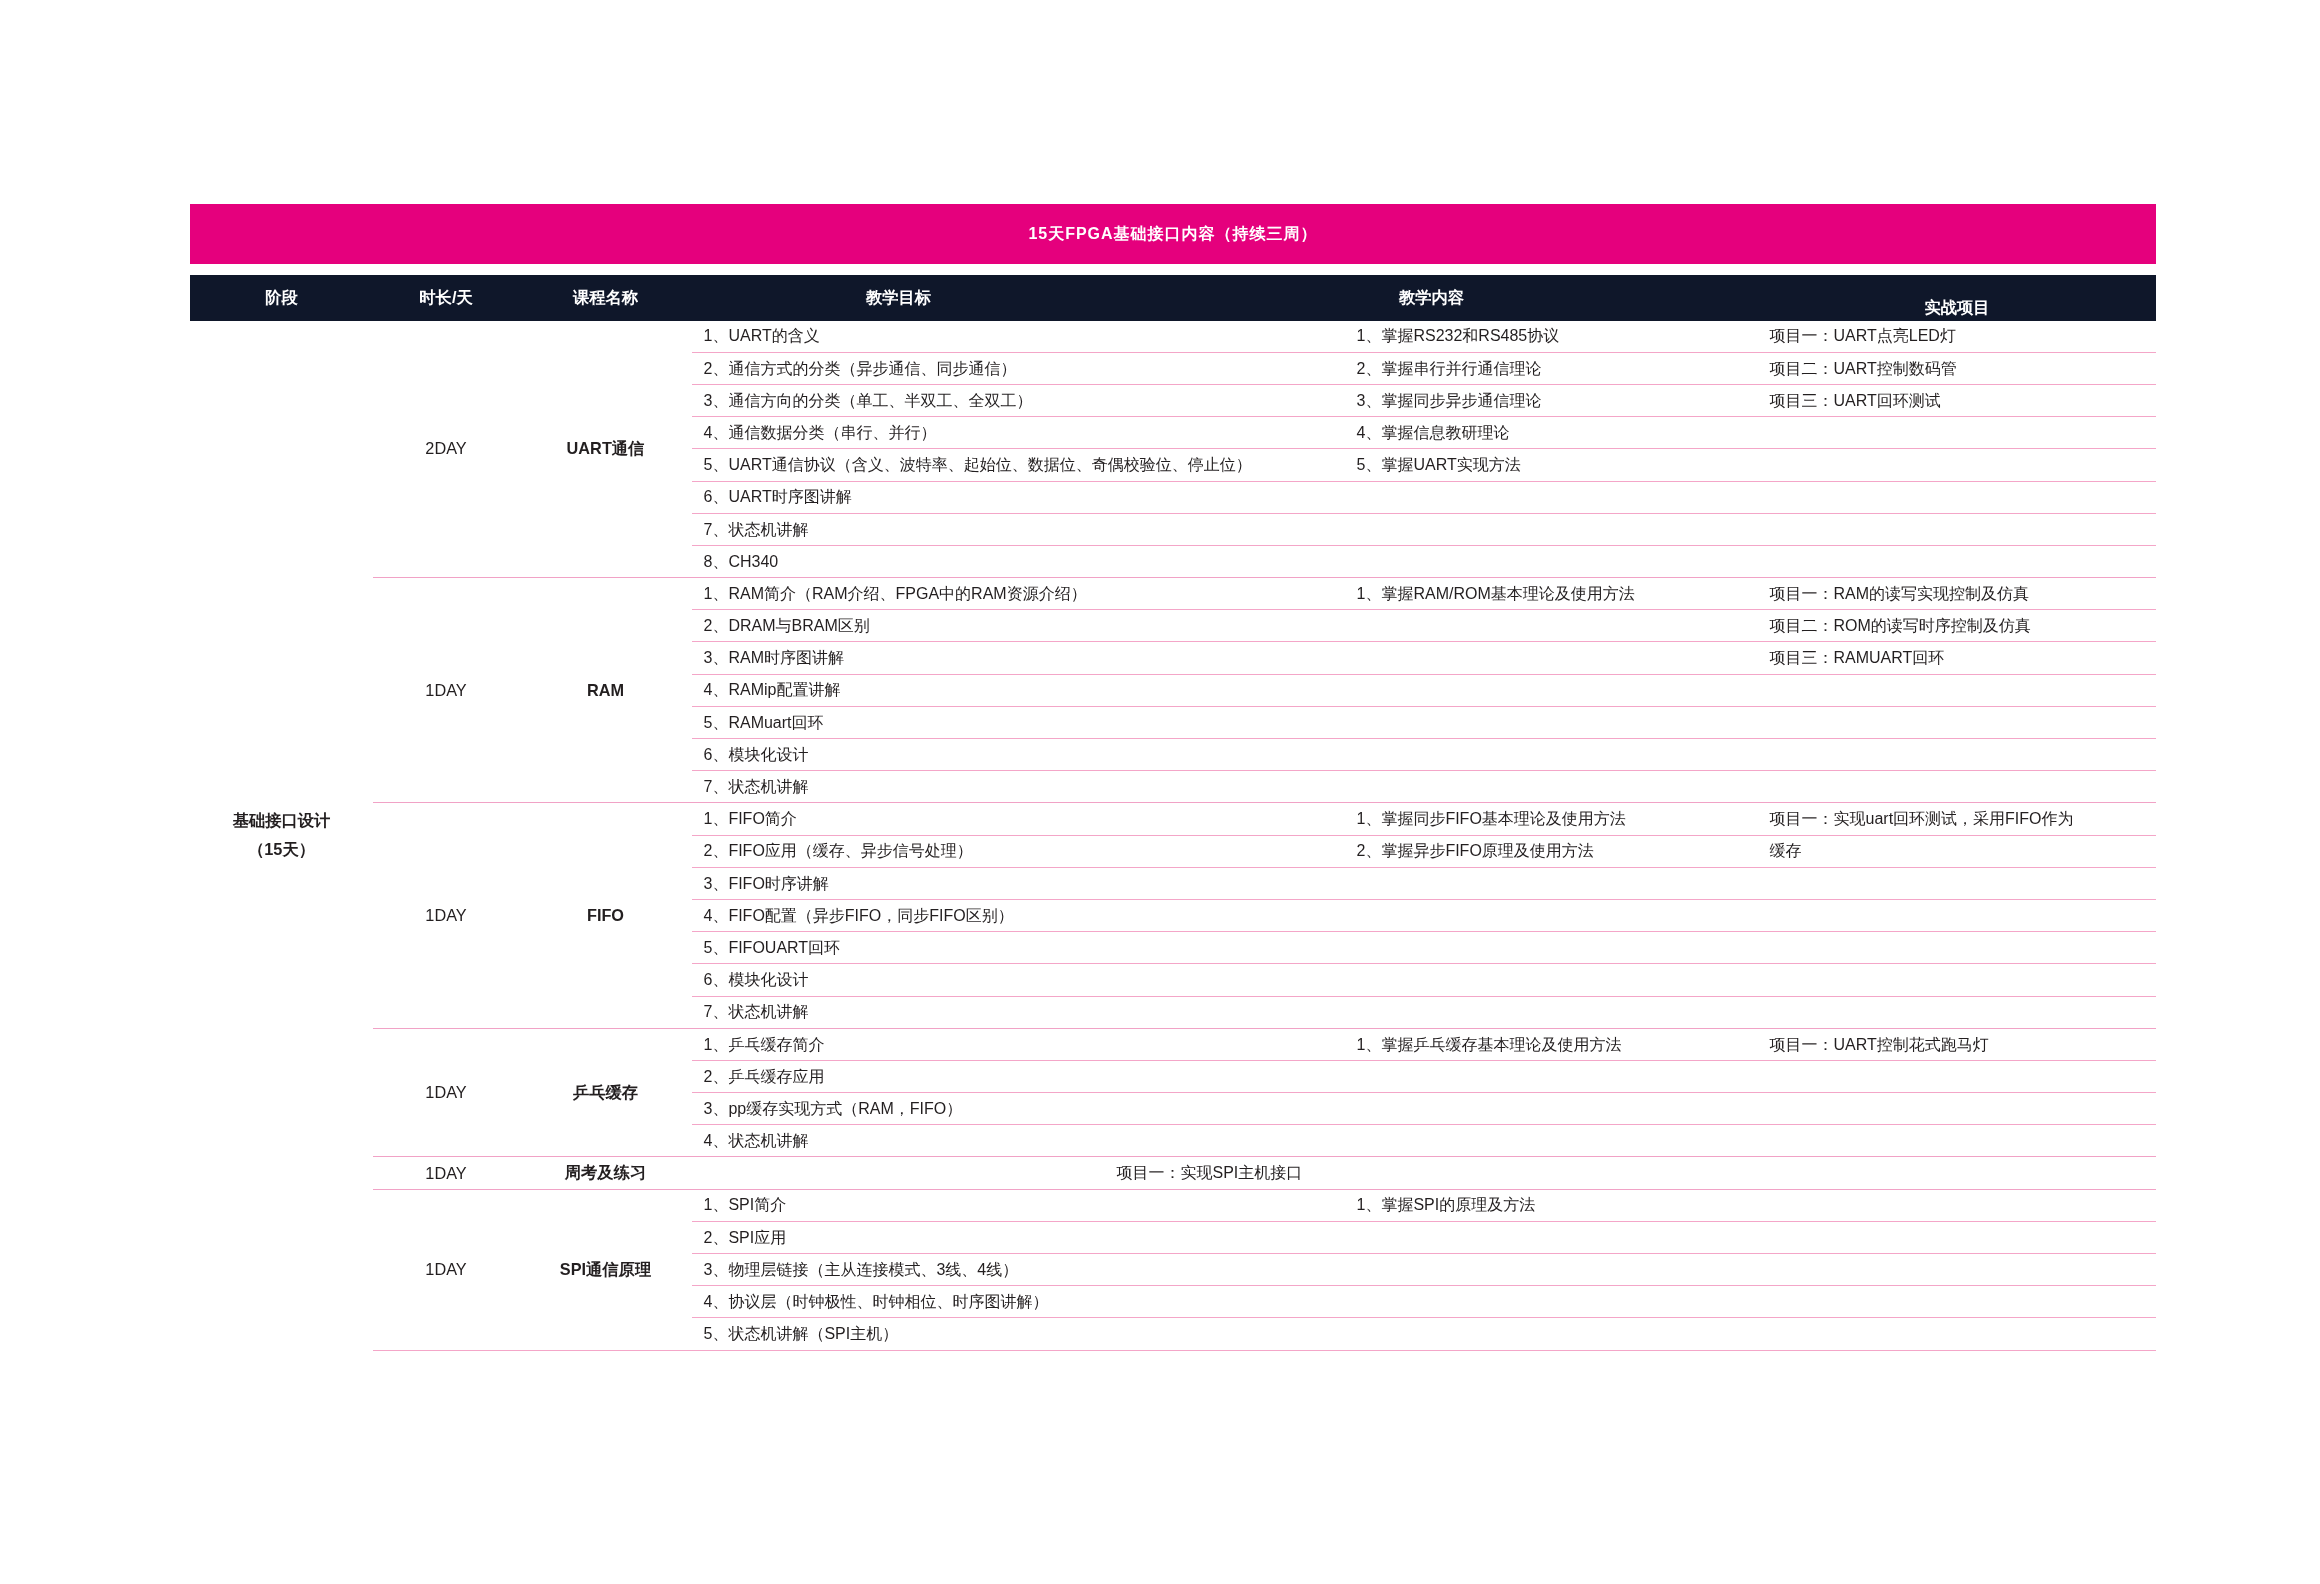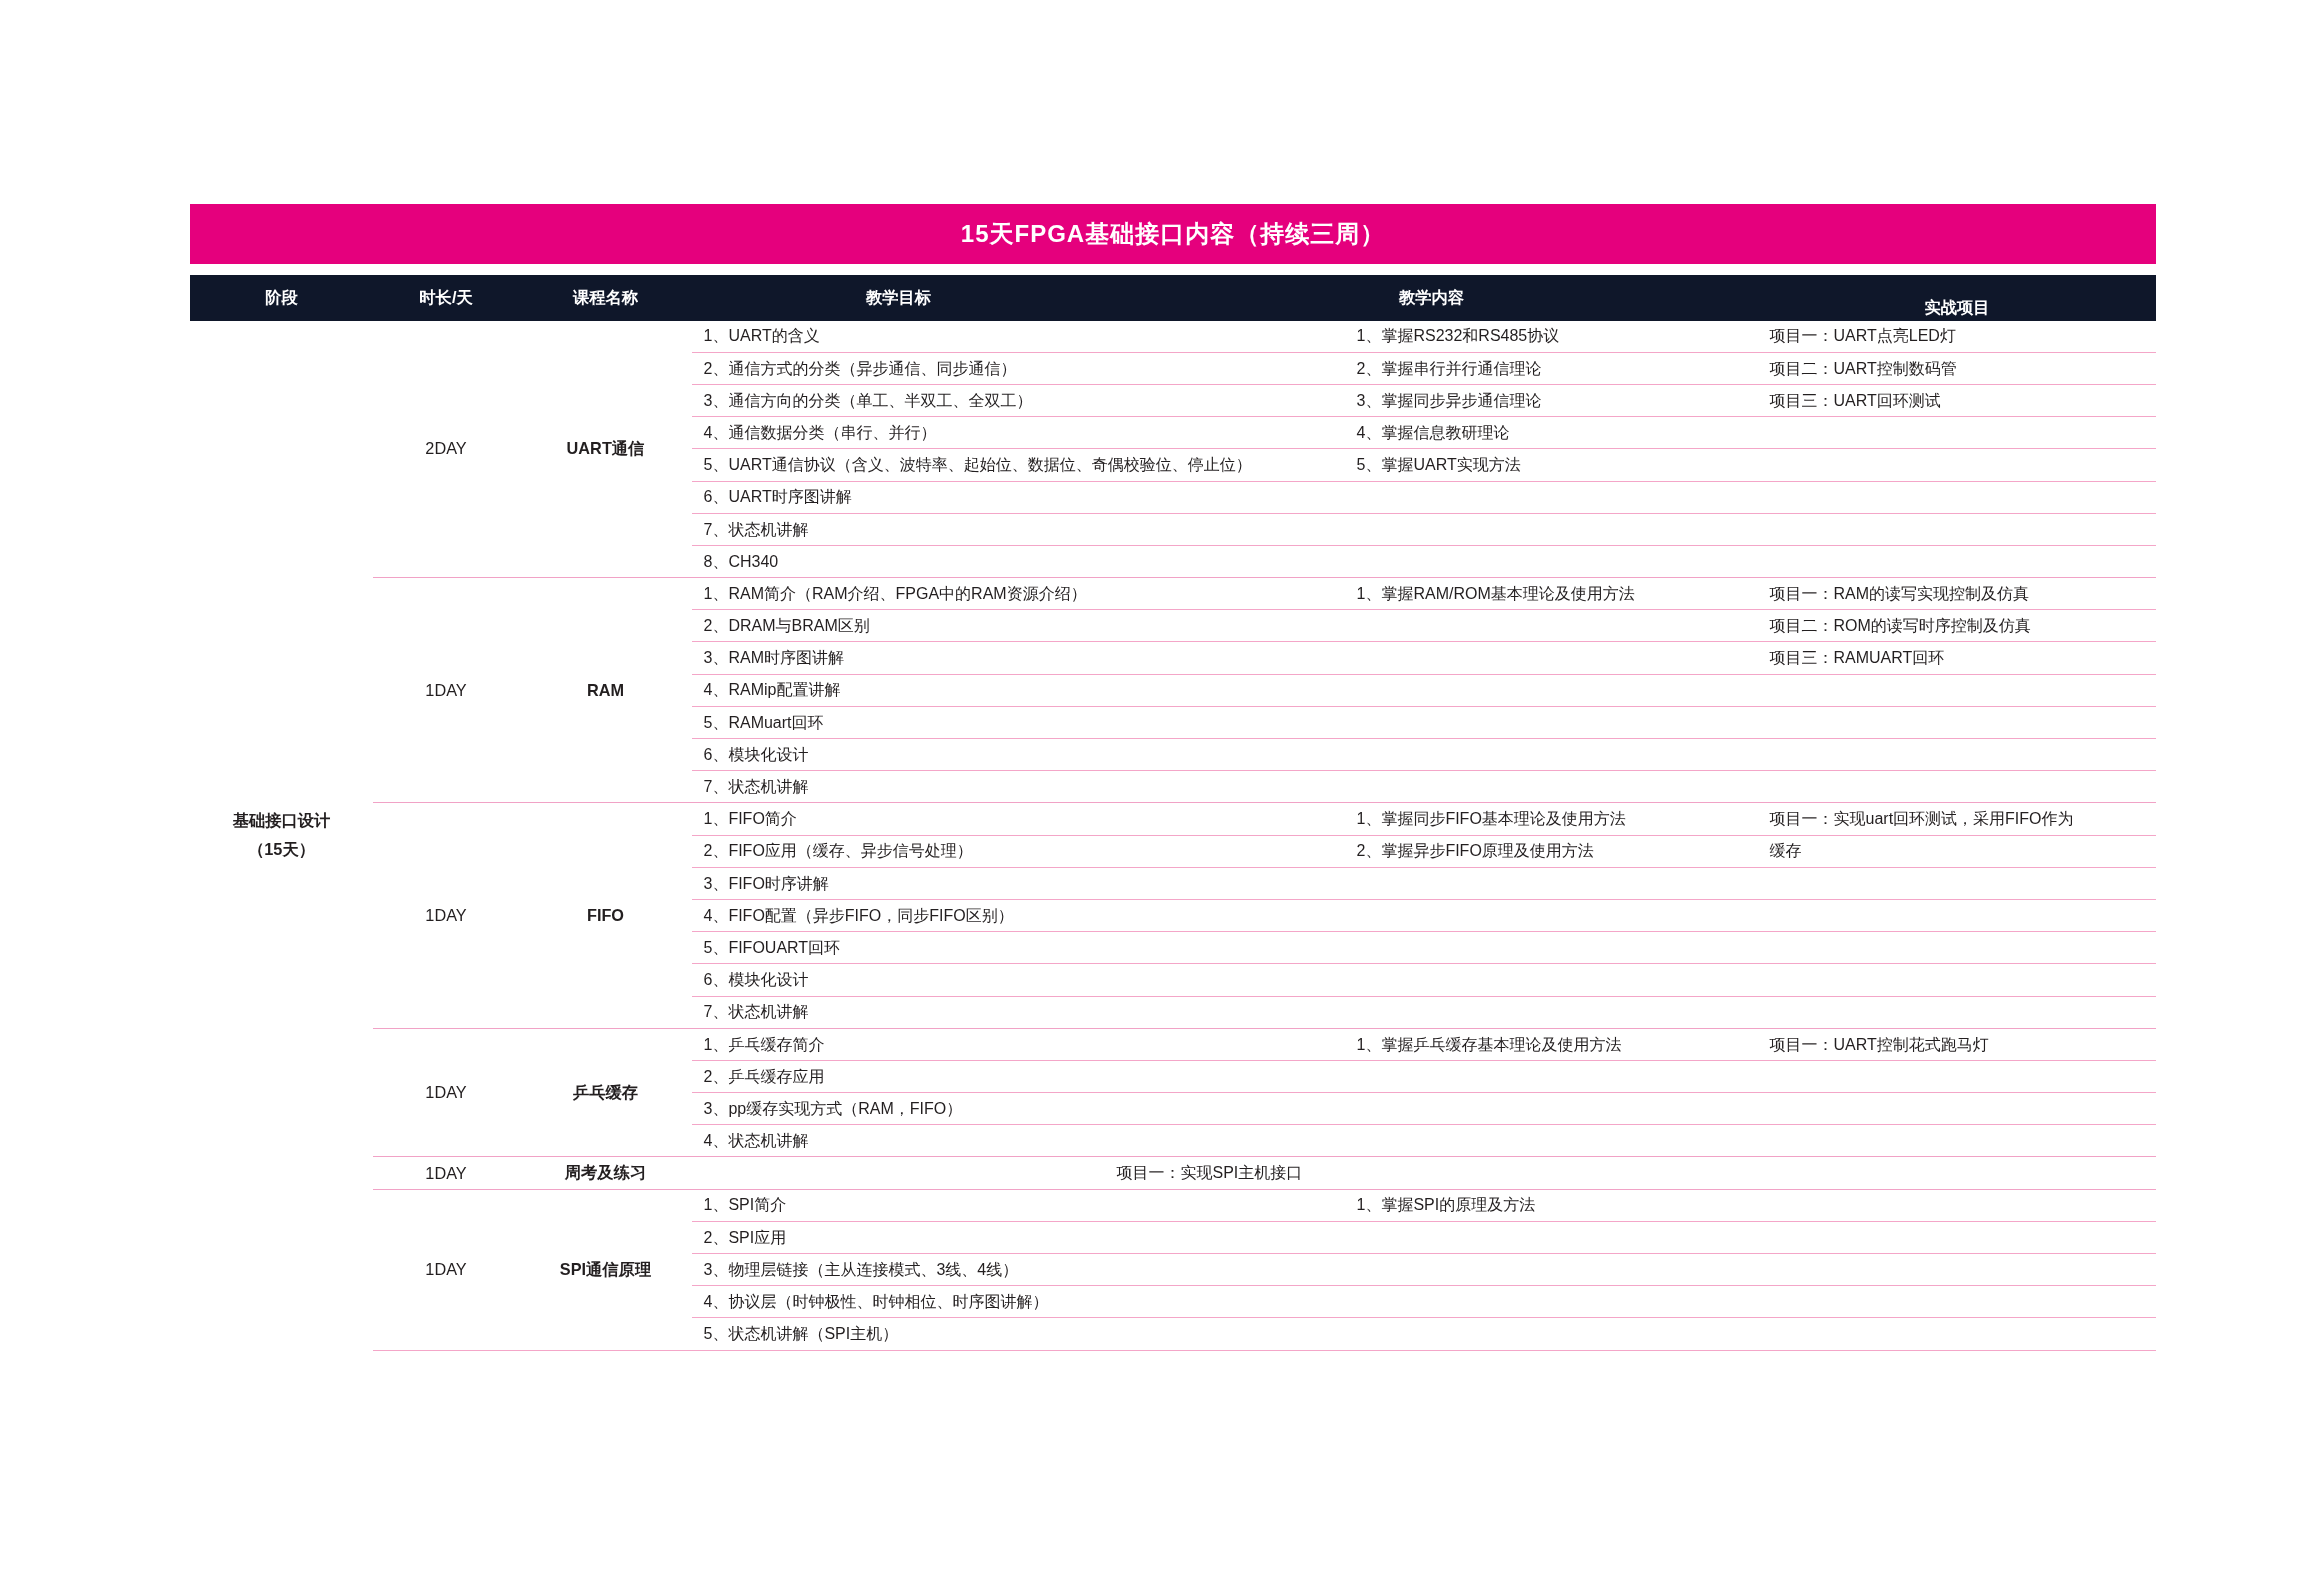--- a/index.html
+++ b/index.html
@@ -27,21 +27,21 @@
     width: 1966px;
   }
   
   .title-bar {
     background: #e5007d;
     color: #ffffff;
     height: 60px;
     display: flex;
     align-items: center;
     justify-content: center;
-    font-size: 24px;
+    font-size: 16px;
     font-weight: bold;
     letter-spacing: 1px;
   }
   
   .header-row {
     background: #0f172a;
     color: #ffffff;
     height: 46px;
     display: flex;
     align-items: stretch;

